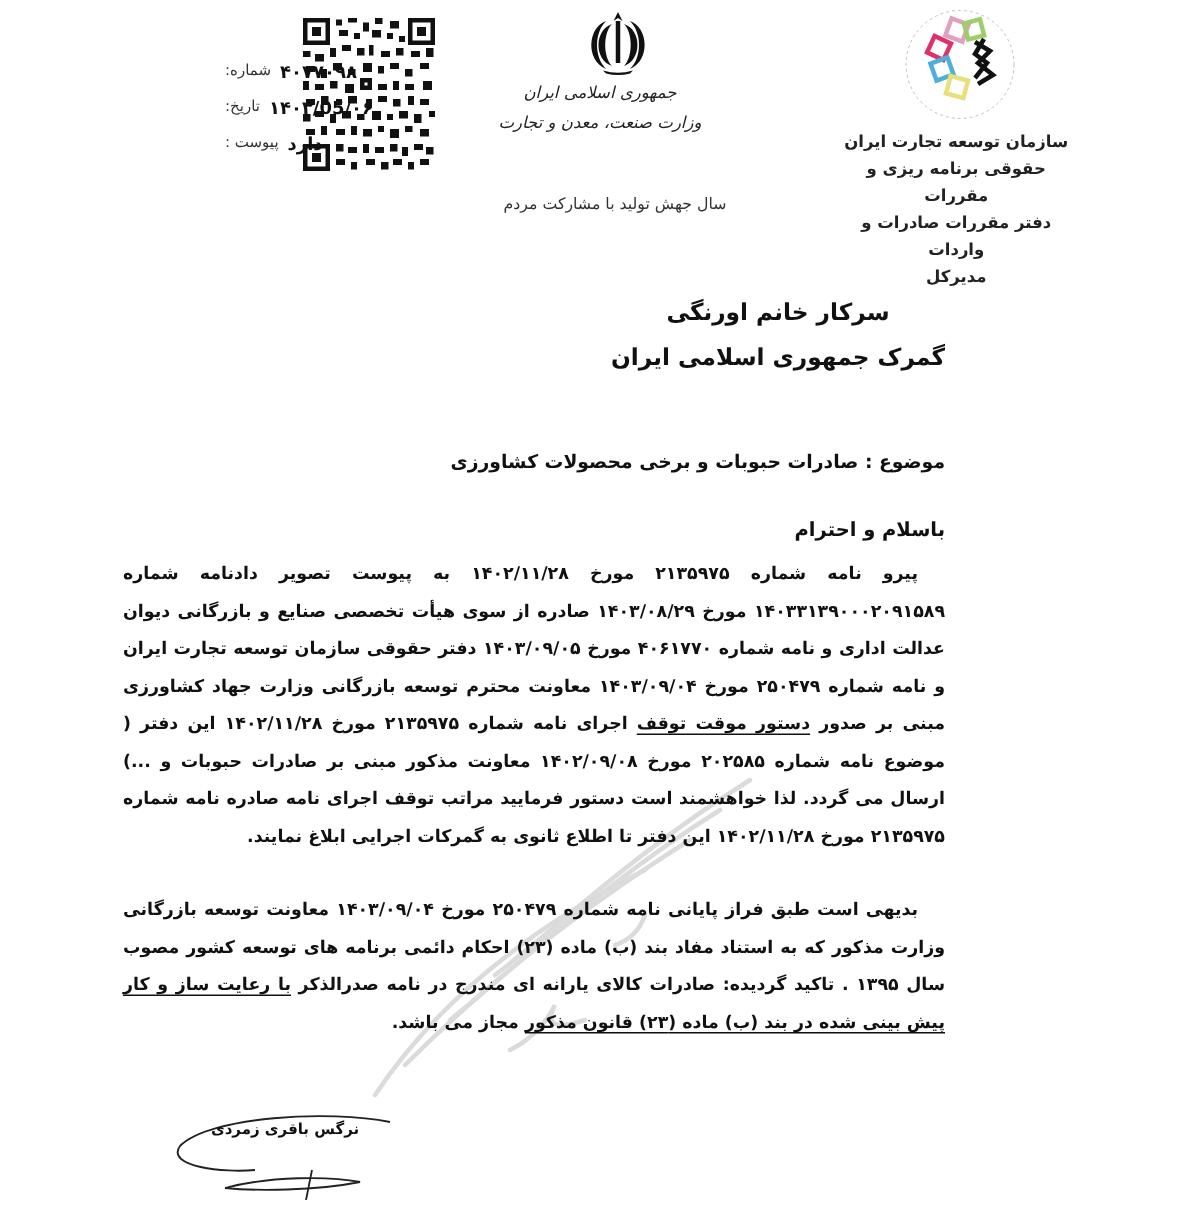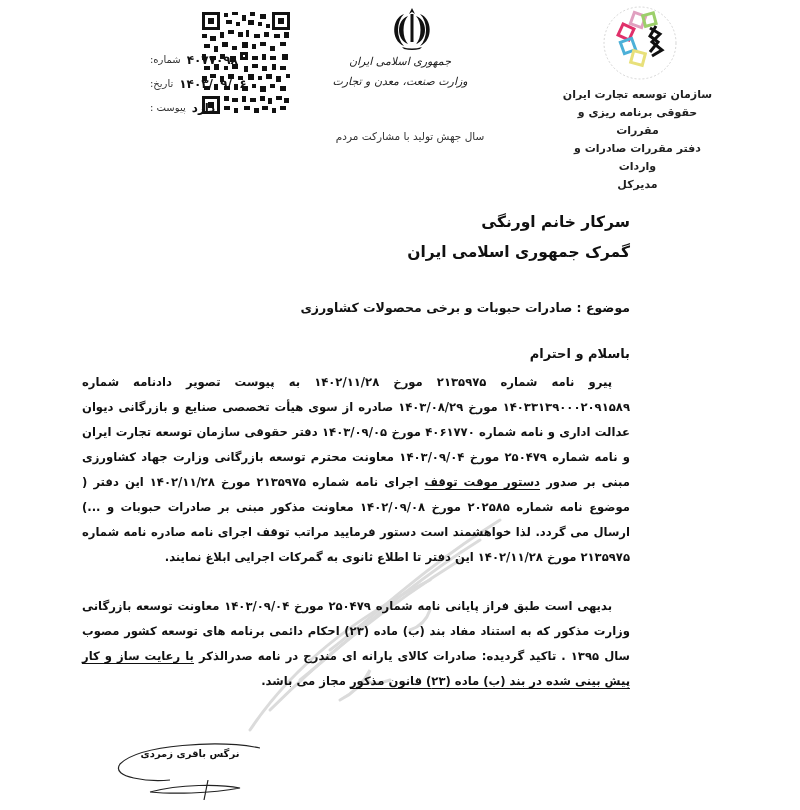--- a/index.html
+++ b/index.html
@@ -2,41 +2,41 @@
 <html><head>
 <meta charset="utf-8">
 <style>
   html, body { margin:0; padding:0; background:#ffffff; }
   body { width:800px; height:810px; position:relative; overflow:hidden;
          font-family: "DejaVu Sans", sans-serif; color:#111; }
   .abs { position:absolute; }
   .rtl { direction:rtl; unicode-bidi:plaintext; }
 
   
-  .meta { left:150px; top:48px; width:130px; font-size:11px; line-height:24px;text-align:right; }
+  .meta { left:150px; top:36px; width:130px; font-size:11px; line-height:24px;text-align:right; }
   .meta-row { display:flex; flex-direction:row-reverse; justify-content:flex-start; gap:6px; white-space:nowrap; }
   .meta-label { color:#333; font-size:10px; }
   .meta-val { font-weight:bold; font-size:12px; }
 
   
   .qr { left:200px; top:10px; width:92px; height:106px; background:#fff; }
 
   
   .emblem { left:382px; top:6px; width:60px; height:44px; }
   .ministry { left:330px; top:52px; width:140px; text-align:center; font-family:"DejaVu Serif", serif;
               font-style:italic; font-size:11px; line-height:20px; color:#222; }
   .slogan { left:300px; top:130px; width:220px; text-align:center; font-size:10.5px; color:#333; }
 
   
   .org-logo { left:600px; top:4px; width:80px; height:78px; }
   .org-lines { left:555px; top:86px; width:165px; text-align:center; font-weight:bold;
                font-size:11px; line-height:18px; color:#222; }
 
   
-  .recipient { right:170px; top:193px; font-weight:bold; font-size:15.5px; line-height:30px; text-align:right;margin-top:14px; }
+  .recipient { right:170px; top:193px; font-weight:bold; font-size:15.5px; line-height:30px; text-align:center; }
   .subject { right:170px; top:300px; font-weight:bold; font-size:12.5px; text-align:center; }
   .greeting { right:170px; top:346px; font-weight:bold; font-size:13px; text-align:left; }
 
   .body-text { left:82px; right:170px; top:370px; font-weight:bold; font-size:11.6px;
                line-height:25px; text-align:justify; text-align-last:right; }
   .body-text p { margin:0; text-indent:18px; }
   .body-text p + p { margin-top:24px; }
   .ul { text-decoration:underline; text-underline-offset:3px; }
 
   .signature { left:110px; top:740px; width:160px; height:50px; }
@@ -146,21 +146,21 @@
   </svg>
 </div>
 
 <div class="abs meta rtl">
   <div class="meta-row">
     <span class="meta-label">شماره:</span>
     <span class="meta-val">۴۰۷۷۰۹۸</span>
   </div>
   <div class="meta-row">
     <span class="meta-label">تاریخ:</span>
-    <span class="meta-val">۱۴۰۳/۰۹/۰۶</span>
+    <span class="meta-val">۱۴۰۳/05/۰۶</span>
   </div>
   <div class="meta-row">
     <span class="meta-label">پیوست :</span>
     <span class="meta-val">دارد</span>
   </div>
 </div>
 
 <div class="abs emblem">
   <svg width="60" height="44" viewBox="0 0 60 44">
     <g fill="#111">

